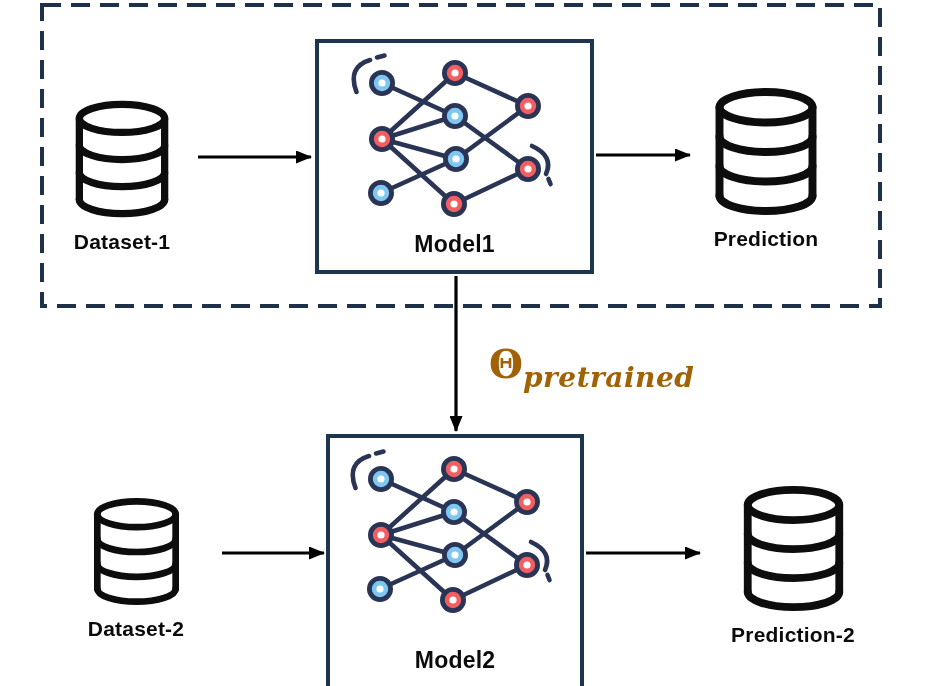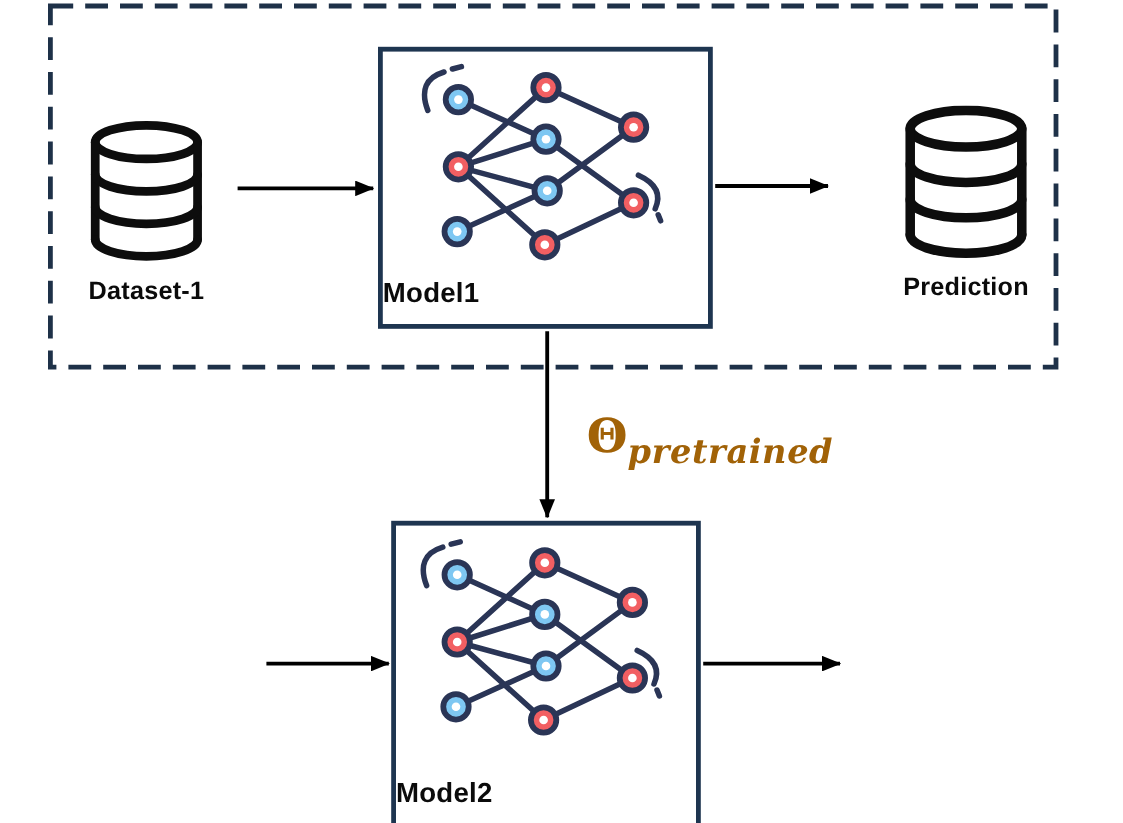--- a/index.html
+++ b/index.html
@@ -19,21 +19,21 @@
   }
   .overlay{position:absolute;left:0;top:0;width:936px;height:686px;pointer-events:none;}
   .dashed-rect{fill:none;stroke:var(--outline_navy);stroke-width:4;stroke-dasharray:19 10;}
   .arrow{stroke:var(--arrow_black);stroke-width:3.2;fill:none;}
 
   .model-box{
     position:absolute;background:#ffffff;border:4px solid var(--box_navy);box-sizing:border-box;
   }
   .model-box .nn{position:absolute;}
   .model-label{
-    position:absolute;left:0;bottom:12px;width:100%;text-align:left;
+    position:absolute;left:0;bottom:12px;width:100%;text-align:center;
     font-size:23px;font-weight:bold;color:var(--label_black);letter-spacing:0.2px;
   }
 
   .entity{position:absolute;display:flex;flex-direction:column;align-items:center;}
   .entity-label{
     margin-top:8px;font-size:21px;font-weight:bold;color:var(--label_black);
     white-space:nowrap;letter-spacing:0.2px;text-align:center;
   }
   .db-stroke{fill:none;stroke:var(--icon_black);stroke-width:7;stroke-linecap:round;}
 
@@ -116,36 +116,47 @@
     <circle class="node red" cx="213" cy="129" r="10.6"></circle>
         <circle class="node-dot" cx="213" cy="129" r="3.6"></circle>
     <circle class="node blue" cx="66" cy="153" r="10.6"></circle>
         <circle class="node-dot" cx="66" cy="153" r="3.6"></circle>
     <circle class="node red" cx="139" cy="164" r="10.6"></circle>
         <circle class="node-dot" cx="139" cy="164" r="3.6"></circle>
   </svg><span></span>
     <div class="model-label">Model1</div>
   </div>
 
-  <div class="entity" style="left:730px;top:88px;width:150px">
+  <div class="entity" style="left:691px;top:88px;width:150px">
     <span class="db-slot"><svg viewBox="0 0 100 112" aria-hidden="true" width="114" height="127">
     <ellipse class="db-stroke" cx="50" cy="17" rx="41" ry="13.5"></ellipse>
     <path class="db-stroke" d="M9 17 V95"></path>
     <path class="db-stroke" d="M91 17 V95"></path>
     <path class="db-stroke" d="M9 43 A41 13.5 0 0 0 91 43"></path>
     <path class="db-stroke" d="M9 69 A41 13.5 0 0 0 91 69"></path>
     <path class="db-stroke" d="M9 95 A41 13.5 0 0 0 91 95"></path>
   </svg></span>
     <div class="entity-label">Prediction</div>
   </div>
 
   <div class="theta">
     <span class="theta-sym">Θ</span><span class="theta-sub">pretrained</span>
   </div>
 
+  <div class="entity" style="left:61px;top:498px;width:150px">
+    <span class="db-slot"><svg viewBox="0 0 100 112" aria-hidden="true" width="113" height="107">
+    <ellipse class="db-stroke" cx="50" cy="17" rx="41" ry="13.5"></ellipse>
+    <path class="db-stroke" d="M9 17 V95"></path>
+    <path class="db-stroke" d="M91 17 V95"></path>
+    <path class="db-stroke" d="M9 43 A41 13.5 0 0 0 91 43"></path>
+    <path class="db-stroke" d="M9 69 A41 13.5 0 0 0 91 69"></path>
+    <path class="db-stroke" d="M9 95 A41 13.5 0 0 0 91 95"></path>
+  </svg></span>
+    <div class="entity-label">Dataset-2</div>
+  </div>
 
   <div class="model-box" style="left:326px;top:434px;width:258px;height:256px">
     <svg class="nn" viewBox="36 12 210 170" width="210" height="170" aria-hidden="true" style="left: 20px; top: 10px;">
 
     <path class="spark" d="M41.5 52 Q32 27 55 20"></path>
     <line class="spark" x1="62" y1="17.5" x2="69.5" y2="15.5"></line>
     <path class="spark" d="M217 106 Q239 116 231 134"></path>
     <line class="spark" x1="233.5" y1="139" x2="235.5" y2="144"></line>
 
     <line class="edge" x1="67" y1="43" x2="140" y2="76"></line>
@@ -174,14 +185,25 @@
     <circle class="node red" cx="213" cy="129" r="10.6"></circle>
         <circle class="node-dot" cx="213" cy="129" r="3.6"></circle>
     <circle class="node blue" cx="66" cy="153" r="10.6"></circle>
         <circle class="node-dot" cx="66" cy="153" r="3.6"></circle>
     <circle class="node red" cx="139" cy="164" r="10.6"></circle>
         <circle class="node-dot" cx="139" cy="164" r="3.6"></circle>
   </svg><span></span>
     <div class="model-label">Model2</div>
   </div>
 
+  <div class="entity" style="left:718px;top:486px;width:150px">
+    <span class="db-slot"><svg viewBox="0 0 100 112" aria-hidden="true" width="125" height="125">
+    <ellipse class="db-stroke" cx="50" cy="17" rx="41" ry="13.5"></ellipse>
+    <path class="db-stroke" d="M9 17 V95"></path>
+    <path class="db-stroke" d="M91 17 V95"></path>
+    <path class="db-stroke" d="M9 43 A41 13.5 0 0 0 91 43"></path>
+    <path class="db-stroke" d="M9 69 A41 13.5 0 0 0 91 69"></path>
+    <path class="db-stroke" d="M9 95 A41 13.5 0 0 0 91 95"></path>
+  </svg></span>
+    <div class="entity-label">Prediction-2</div>
+  </div>
 
 </div>
 
 </body></html>

